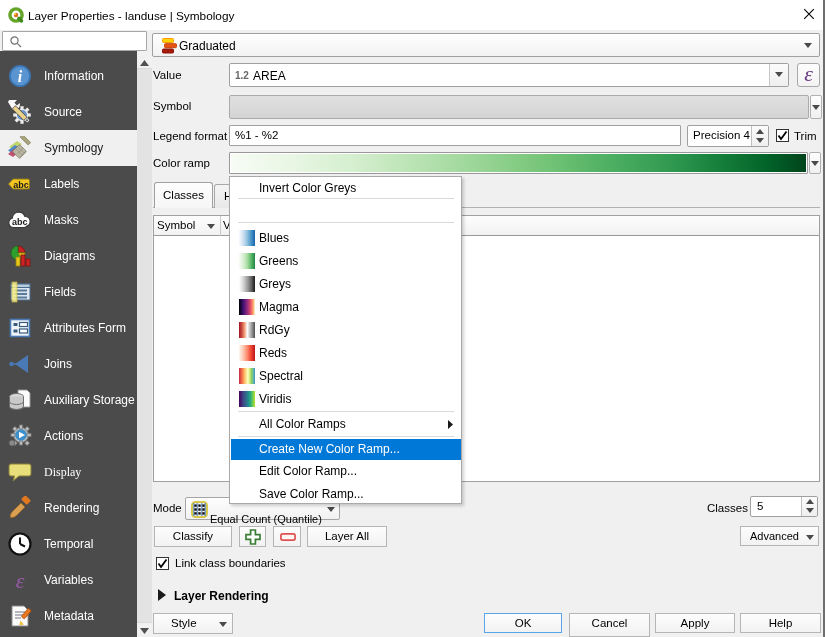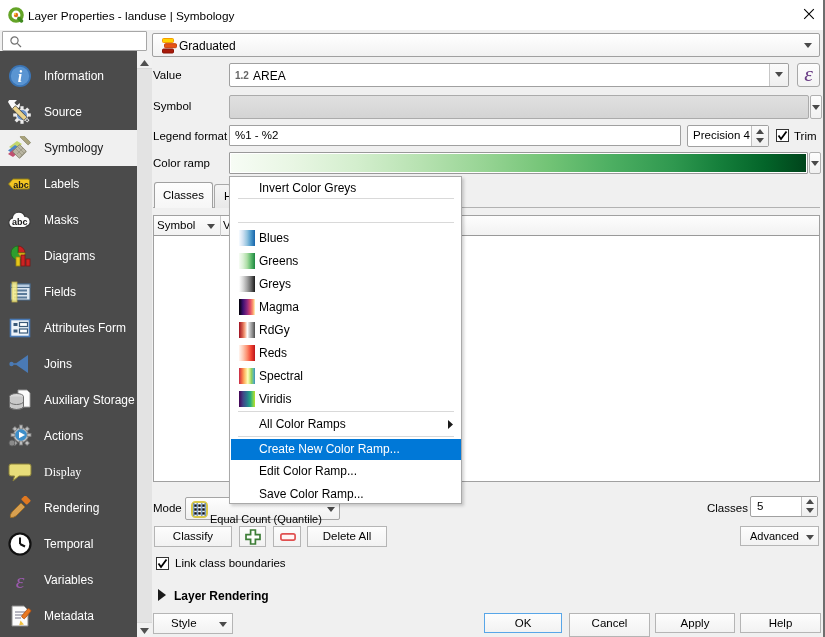--- a/index.html
+++ b/index.html
@@ -409,21 +409,21 @@
 <div class="btn" id="btn-plus">
   <svg class="abs" style="left:5px; top:2px;" width="16" height="16" viewBox="0 0 16 16">
     <path d="M5.6 1 h4.8 v4.6 h4.6 v4.8 h-4.6 v4.6 h-4.8 v-4.6 h-4.6 v-4.8 h4.6 Z" fill="#fbfdfa" stroke="#3c7d36" stroke-width="1.7"></path>
   </svg>
 </div>
 <div class="btn" id="btn-minus">
   <svg class="abs" style="left:6px; top:6px;" width="16" height="8" viewBox="0 0 16 8">
     <rect x="0.9" y="0.9" width="14.2" height="6.2" rx="1.8" fill="#fff5f5" stroke="#e05050" stroke-width="1.7"></rect>
   </svg>
 </div>
-<div class="btn" id="btn-delall">Delete All</div>
+<div class="btn" id="btn-delall">Layer All</div>
 <div class="btn" id="btn-adv">Advanced<div class="arrow-dn abs" style="right:4px; top:8px;"></div></div>
 
 <div id="chk-link">
     <svg width="11" height="11" viewBox="0 0 11 11" style="position:absolute;left:0;top:0;">
       <path d="M1.5 5.5 L4 9 L9.5 1.5" fill="none" stroke="#000" stroke-width="1.8"></path>
     </svg>
   </div>
 <div class="label" style="left:175px; top:557px;">Link class boundaries</div>
 
 <svg class="abs" style="left:158px; top:589px;" width="8" height="12" viewBox="0 0 8 12">

